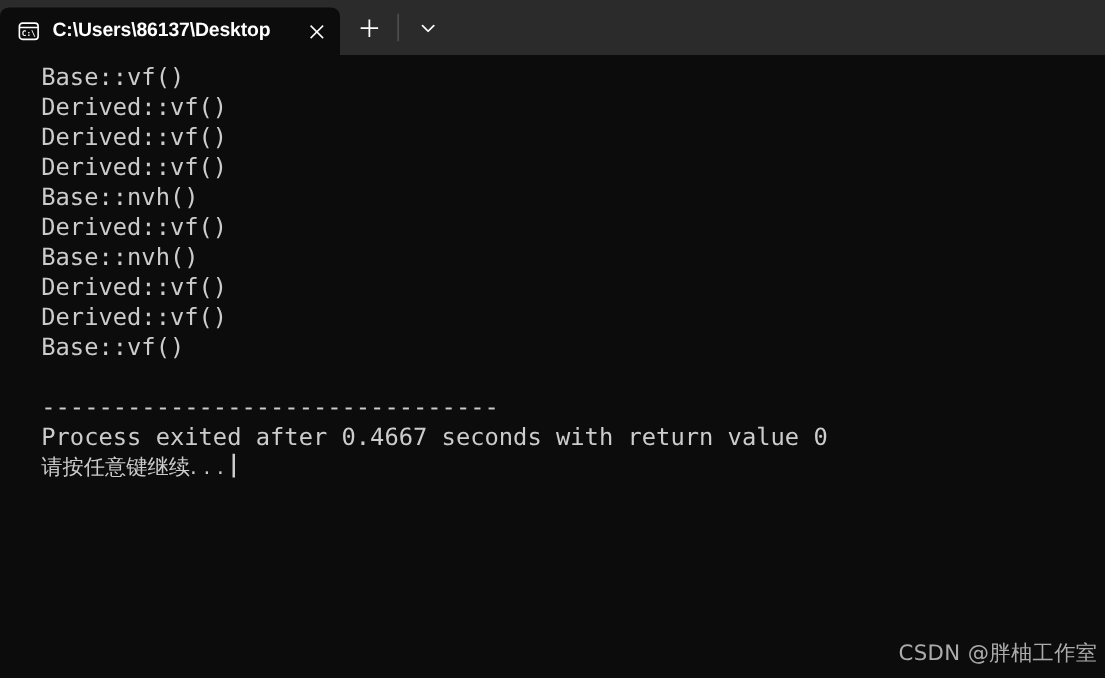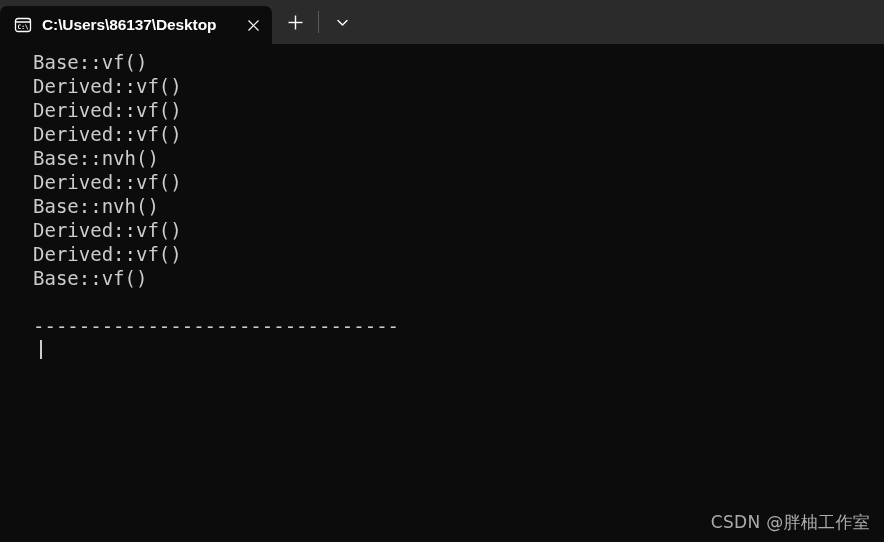--- a/index.html
+++ b/index.html
@@ -144,21 +144,21 @@
     width: 2px;
     height: 19px;
     background: #cccccc;
     vertical-align: -3px;
     margin-left: 7px;
   }
 
   
   .watermark {
     position: absolute;
-    right: 14px;
+    right: 6px;
     bottom: 8px;
     color: #b9b9b9;
     font-family: "DejaVu Sans", sans-serif;
     font-size: 17px;
     letter-spacing: 0.3px;
     opacity: 0.92;
     text-align: right;
   }
 </style>
 </head>
@@ -213,20 +213,21 @@
     <div class="term-line">Base::nvh()</div>
     <div class="term-line">Derived::vf()</div>
     <div class="term-line">Base::nvh()</div>
     <div class="term-line">Derived::vf()</div>
     <div class="term-line">Derived::vf()</div>
     <div class="term-line">Base::vf()</div>
 
     <div class="term-line blank"> </div>
 
     <div class="term-line">--------------------------------</div>
-
-    <div class="term-line cn"><span class="cursor"></span></div>
+    <div class="term-line">Process exited after 0.4667 seconds with return value 0</div>
+
+    <div class="term-line cn"><span>请按任意键继续. . .</span><span class="cursor"></span></div>
 
     <div class="watermark">CSDN @胖柚工作室</div>
 
   </div>
 
 </div>
 
 </body></html>

